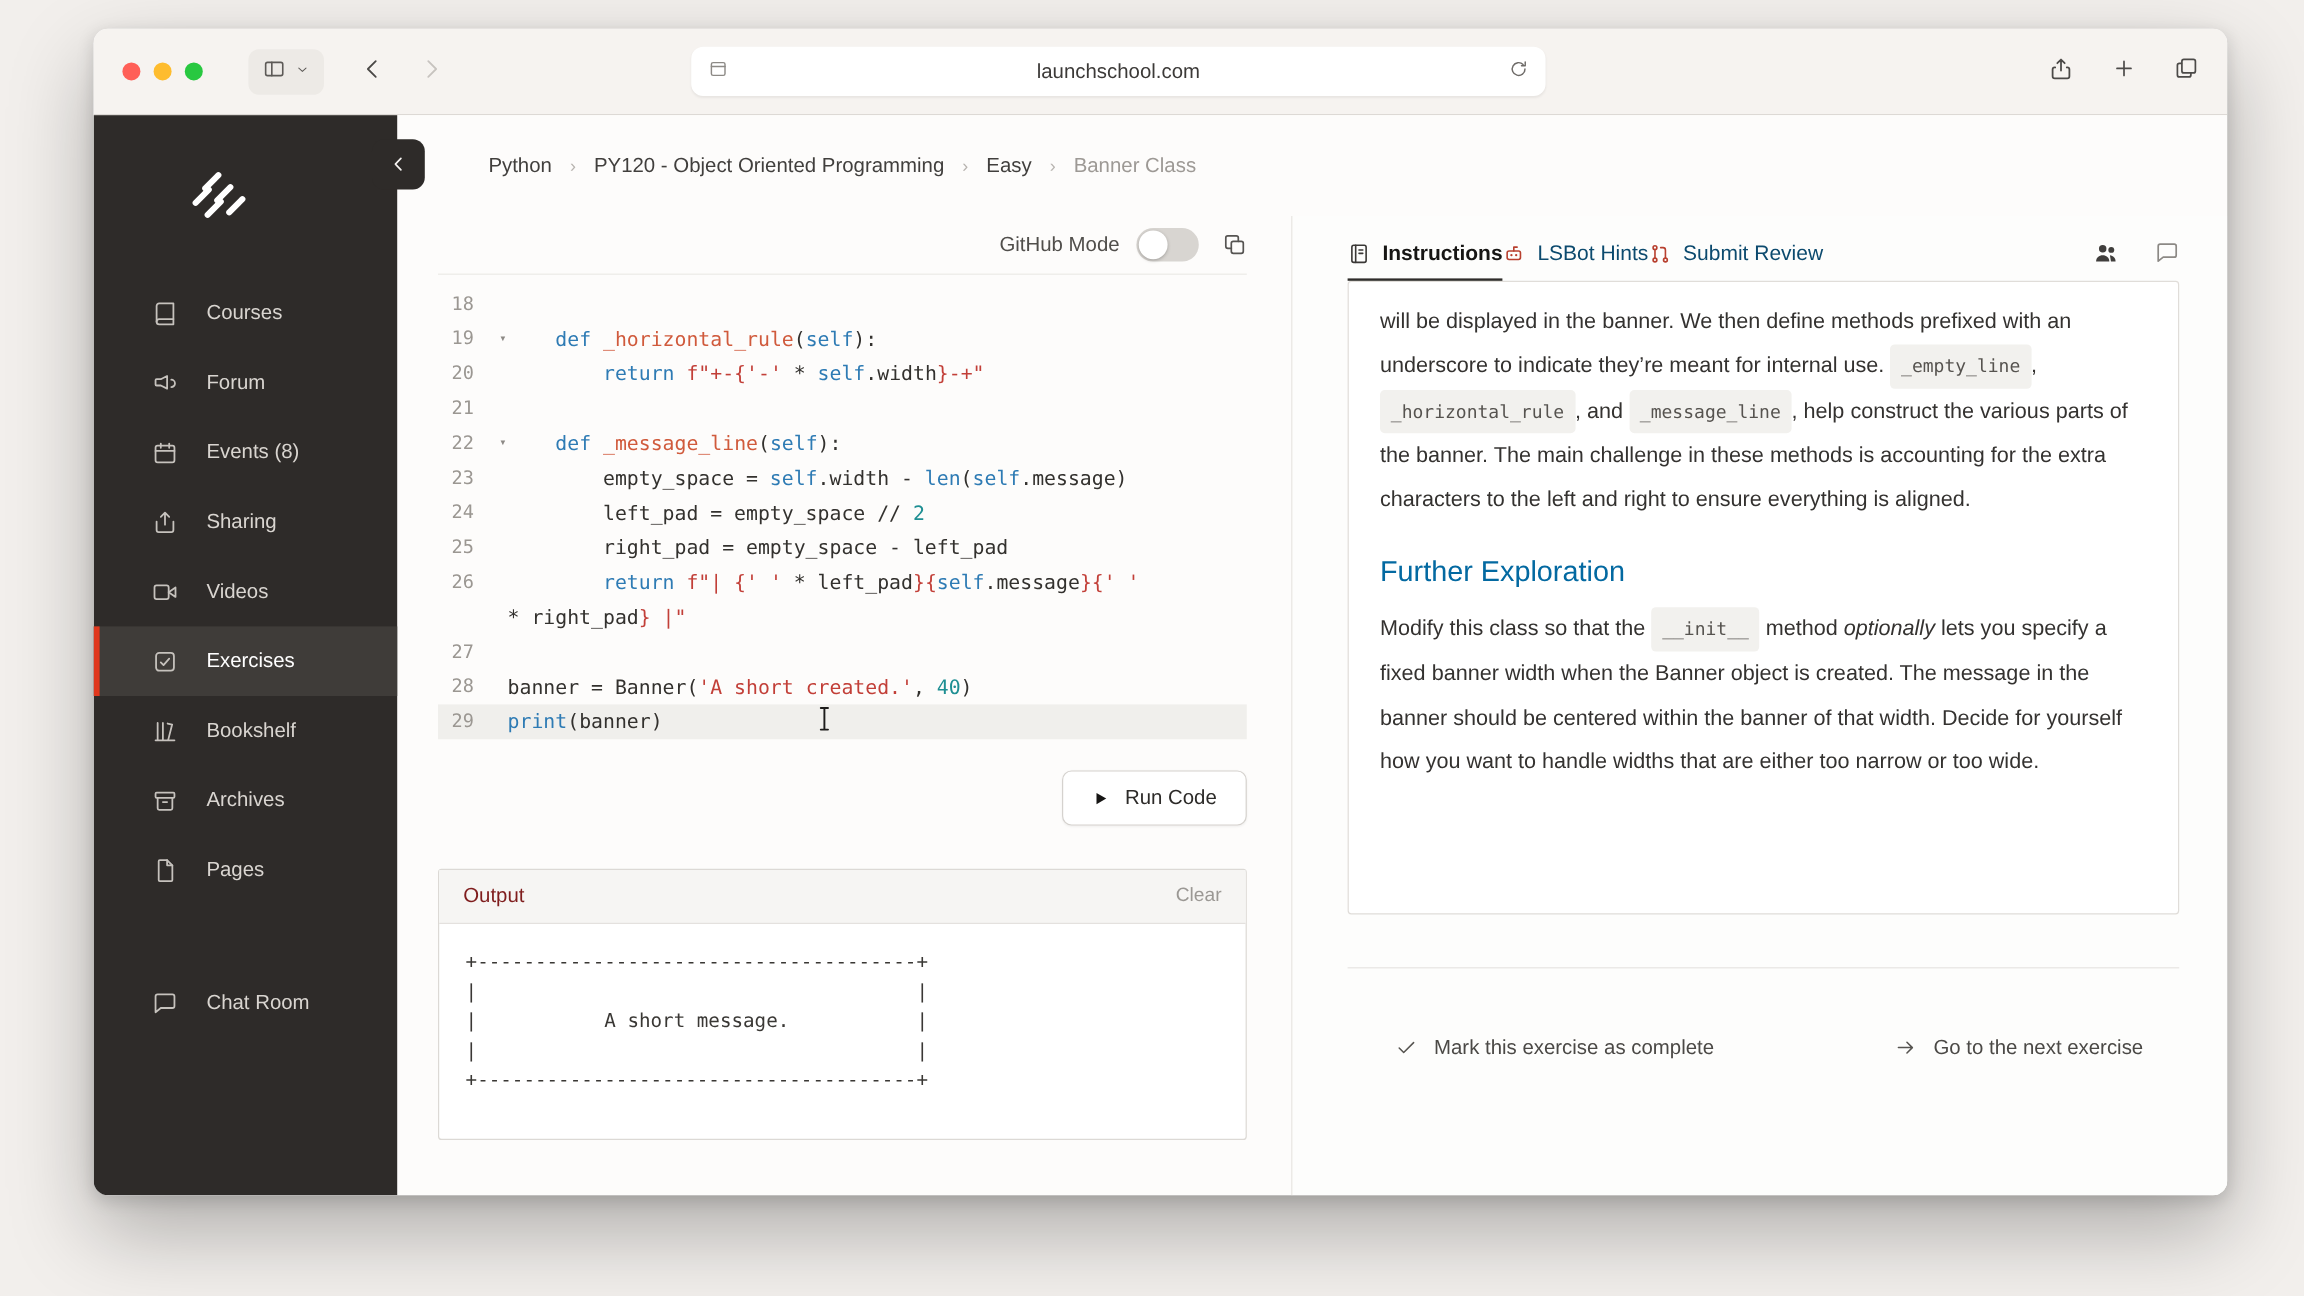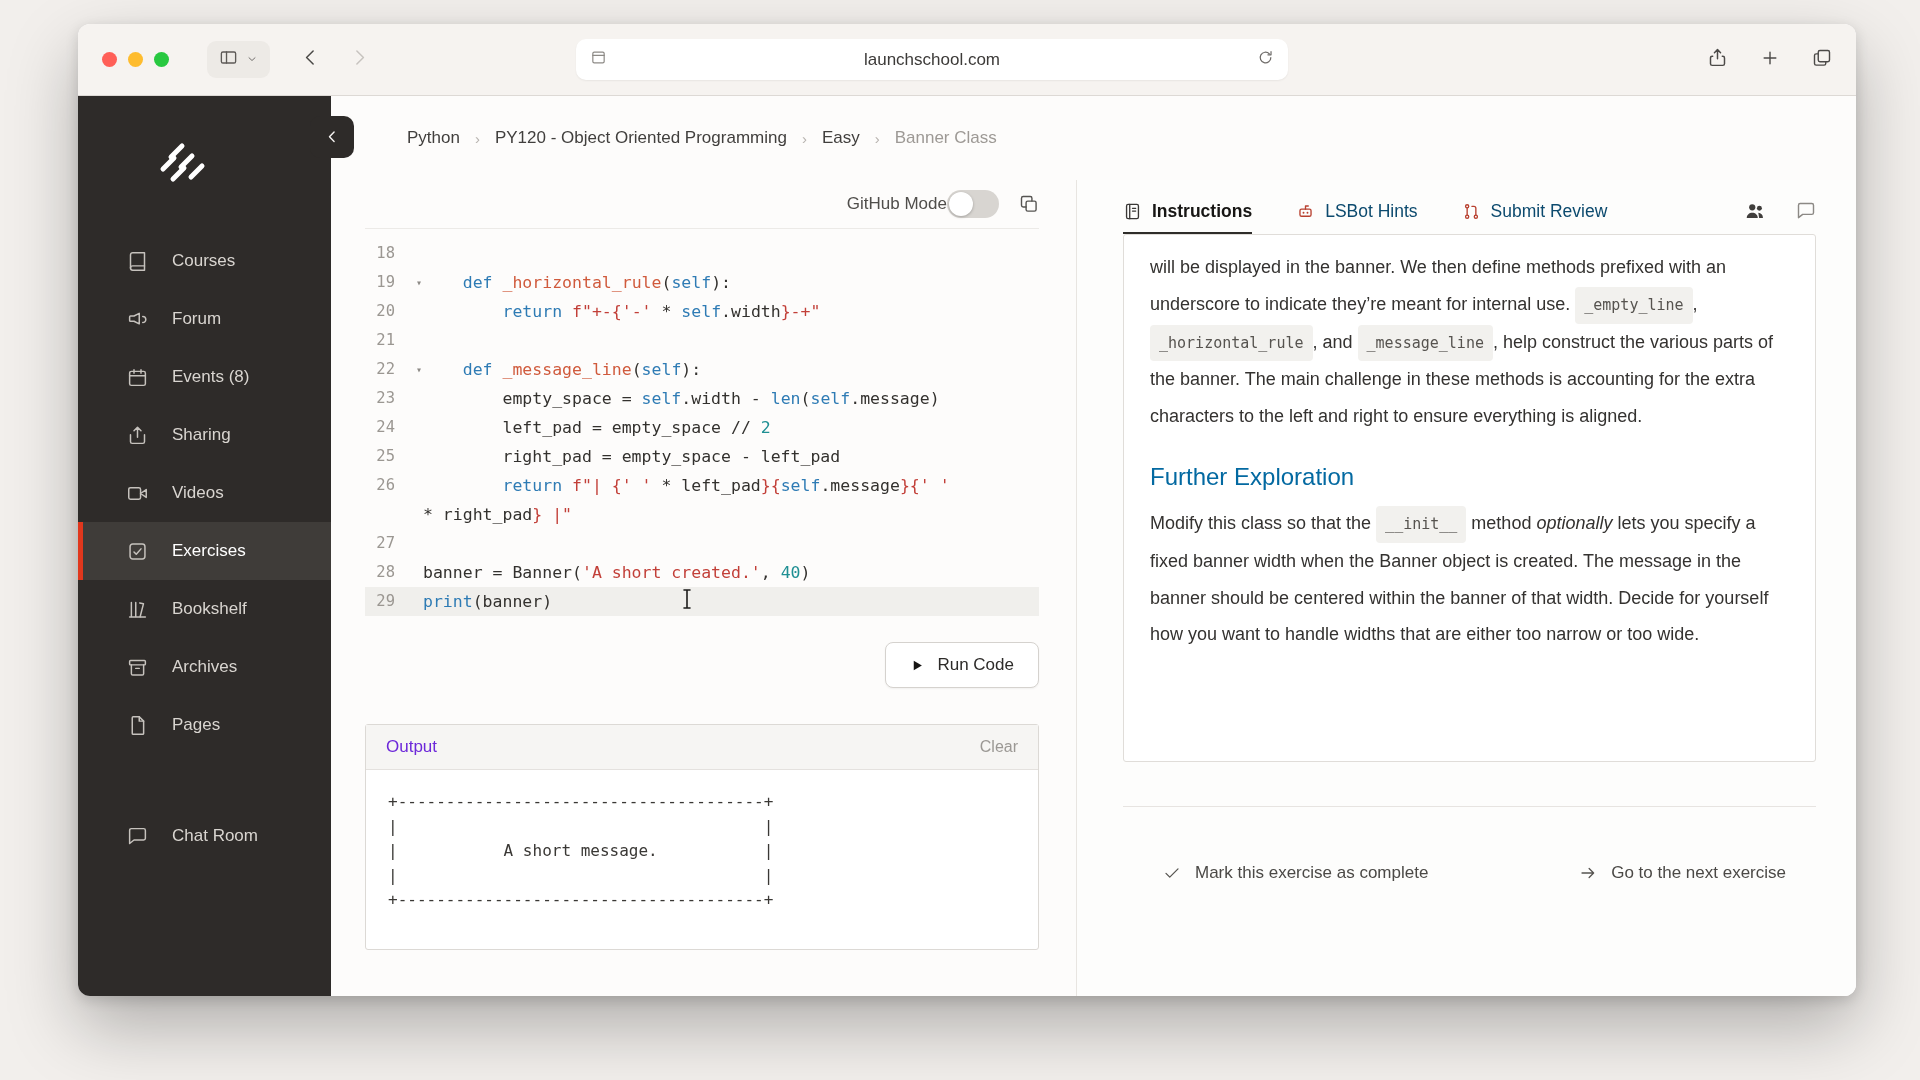--- a/index.html
+++ b/index.html
@@ -49,21 +49,21 @@
   .crumb { cursor:pointer; }
   .crumb.current { color:#9d9995; cursor:default; }
   .crumb-sep { color:#b7b3af; font-size:15px; }
 
   .workspace { flex:1; display:flex; min-height:0; }
 
   
   .editor-col { width:745px; flex:none; display:flex; flex-direction:column;
     padding-left:34px; padding-right:37px; position:relative; }
   .editor-toolbar { height:48px; flex:none; display:flex; align-items:center; justify-content:flex-end; }
-  .gh-label { color:#504e4b; font-size:17px; }
+  .gh-label { color:#504e4b; font-size:17px; margin-right:14px; }
   .toggle { width:52px; height:28px; border-radius:14px; background:#d8d5d1; position:relative; cursor:pointer; flex:none; }
   .toggle .knob { position:absolute; left:2px; top:2px; width:24px; height:24px; border-radius:50%;
     background:#ffffff; box-shadow:0 1px 3px rgba(0,0,0,.25); }
   .copy-btn { margin-left:20px; color:#565452; cursor:pointer; display:flex; }
 
   .code-area { border-top:1px solid #eceae7; padding-top:10px; flex:none; position:relative; }
   .code-line { display:flex; line-height:29px; min-height:29px;
     font-family:"DejaVu Sans Mono", monospace; font-size:16.5px; cursor:text; }
   .code-line.active { background:#f0efec; }
   .gutter { width:40px; flex:none; text-align:right; padding-right:10px; color:#9b9792;
@@ -80,30 +80,30 @@
 
   .run-row { margin-top:26px; display:flex; justify-content:flex-end; flex:none; }
   .run-btn { height:46px; padding:0 24px; background:#fff; border:1px solid #d5d2ce; border-radius:8px;
     display:flex; align-items:center; gap:12px; font-size:17px; color:#2d2b29;
     box-shadow:0 1px 2px rgba(0,0,0,.05); cursor:pointer; font-family:inherit; }
   .play-icon { display:flex; color:#161514; }
 
   .output { margin-top:36px; border:1px solid #dcd9d5; border-radius:3px; background:#fff; flex:none; }
   .output-head { height:45px; display:flex; align-items:center; justify-content:space-between;
     padding:0 20px; background:#f6f5f3; border-bottom:1px solid #e4e1de; }
-  .output-title { font-size:17px; color:#6d28d9; }
+  .output-title { font-size:17px; color:#7f1d1d; }
   .output-clear { font-size:16px; color:#9b9894; cursor:pointer; }
   .output-body { padding:20px 22px 36px; font-family:"DejaVu Sans Mono", monospace; font-size:16px;
     line-height:24.5px; color:#3a3835; white-space:pre; overflow:hidden; }
 
   
   .right-col { flex:1; min-width:0; border-left:1px solid #e8e5e1; background:#fdfdfc;
     padding:0 40px 0 46px; display:flex; flex-direction:column; }
   .tabs-row { height:54px; flex:none; display:flex; align-items:center; padding-top:8px; }
-  .tabs-left { display:flex; gap:44px; height:100%; align-items:center; }
+  .tabs-left { display:flex; height:100%; align-items:center; }
   .tab { display:flex; align-items:center; gap:10px; font-size:17.5px; color:#0c4a6e;
     cursor:pointer; height:100%; position:relative; }
   .tab.active { color:#171614; font-weight:700; }
   .tab.active::after { content:""; position:absolute; left:0; right:0; bottom:0; height:2px; background:#2f2d2a; }
   .ticon { display:flex; color:#3a3836; }
   .ticon.lsbot, .ticon.review { color:#b8402f; }
   .tabs-right { margin-left:auto; display:flex; gap:30px; align-items:center; }
   .tabs-right .tbtn { cursor:pointer; display:flex; }
   .people { color:#403e3c; }
   .comment { color:#8c8985; }

